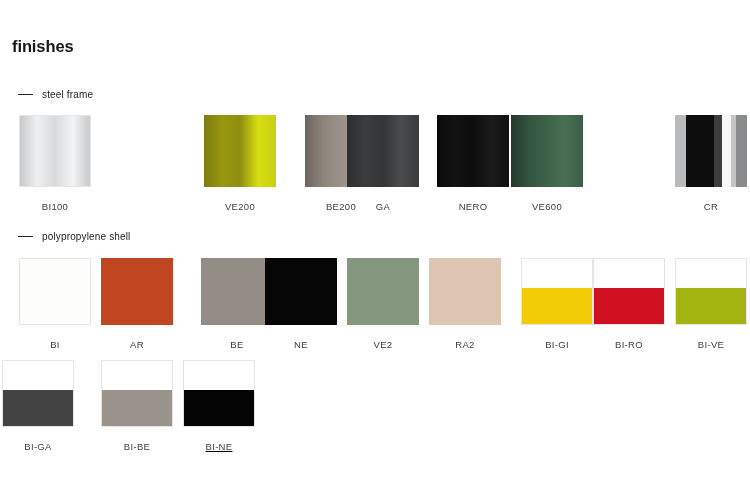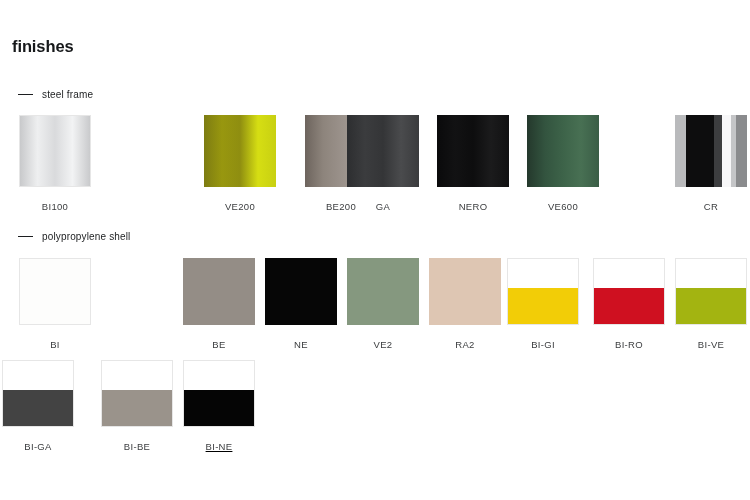--- a/index.html
+++ b/index.html
@@ -134,21 +134,21 @@
         <div class="swatch-label">BE200</div>
       </div>
       <div class="swatch-cell" style="left: 347px;">
         <div class="swatch" style="background: linear-gradient(90deg, rgb(45, 46, 48) 0%, rgb(59, 60, 62) 25%, rgb(52, 53, 55) 50%, rgb(74, 75, 77) 75%, rgb(58, 59, 61) 100%);"></div>
         <div class="swatch-label">GA</div>
       </div>
       <div class="swatch-cell" style="left: 429px; padding-left: 8px;">
         <div class="swatch" style="background: linear-gradient(90deg, rgb(10, 10, 11) 0%, rgb(18, 18, 19) 25%, rgb(13, 13, 14) 50%, rgb(27, 27, 28) 75%, rgb(17, 17, 18) 100%);"></div>
         <div class="swatch-label">NERO</div>
       </div>
-      <div class="swatch-cell" style="left: 511px; margin-left: 16px;">
+      <div class="swatch-cell" style="left: 511px;">
         <div class="swatch" style="background: linear-gradient(90deg, rgb(36, 56, 44) 0%, rgb(51, 84, 63) 25%, rgb(61, 99, 73) 50%, rgb(72, 112, 83) 75%, rgb(58, 93, 70) 100%);"></div>
         <div class="swatch-label">VE600</div>
       </div>
       <div class="swatch-cell" style="left: 675px;">
         <div class="swatch chrome">
           <div class="band" style="left: 0px; width: 11px; background: rgb(185, 186, 188);"></div>
           <div class="band" style="left: 11px; width: 28px; background: rgb(13, 13, 14);"></div>
           <div class="band" style="left: 39px; width: 8px; background: rgb(60, 61, 63);"></div>
           <div class="band" style="left: 47px; width: 9px; background: rgb(247, 247, 248);"></div>
           <div class="band" style="left: 56px; width: 5px; background: rgb(196, 197, 199);"></div>
@@ -161,37 +161,41 @@
   <div class="section-header" style="top:231px;">
     <span class="section-dash"></span>
     <span class="section-label">polypropylene shell</span>
   </div>
 
   <div class="swatch-row row-shell" id="row-shell-0" style="top:258px;">
       <div class="swatch-cell" style="left: 19px;">
         <div class="swatch outlined" style="background: rgb(253, 253, 252);"></div>
         <div class="swatch-label">BI</div>
       </div>
-      <div class="swatch-cell" style="left: 183px;">
+      <div class="swatch-cell" style="left: 101px;">
+        <div class="swatch" style="background: rgb(191, 70, 32);"></div>
+        <div class="swatch-label">AR</div>
+      </div>
+      <div class="swatch-cell" style="left: 201px;">
         <div class="swatch" style="background: rgb(148, 141, 134);"></div>
         <div class="swatch-label">BE</div>
       </div>
       <div class="swatch-cell" style="left: 265px;">
         <div class="swatch" style="background: rgb(6, 6, 6);"></div>
         <div class="swatch-label">NE</div>
       </div>
       <div class="swatch-cell" style="left: 347px;">
         <div class="swatch" style="background: rgb(133, 152, 127);"></div>
         <div class="swatch-label">VE2</div>
       </div>
       <div class="swatch-cell" style="left: 429px;">
         <div class="swatch" style="background: rgb(222, 198, 179);"></div>
         <div class="swatch-label">RA2</div>
       </div>
-      <div class="swatch-cell" style="left: 507px;">
+      <div class="swatch-cell" style="left: 521px;">
         <div class="swatch outlined bicolor">
           <div class="tone-top" style="background: rgb(255, 255, 255);"></div>
           <div class="tone-bottom" style="background: rgb(242, 205, 7);"></div>
         </div>
         <div class="swatch-label">BI-GI</div>
       </div>
       <div class="swatch-cell" style="left: 593px;">
         <div class="swatch outlined bicolor">
           <div class="tone-top" style="background: rgb(255, 255, 255);"></div>
           <div class="tone-bottom" style="background: rgb(207, 16, 32);"></div>

